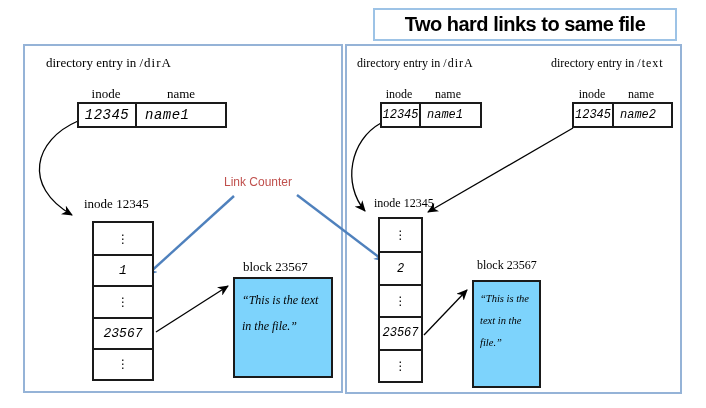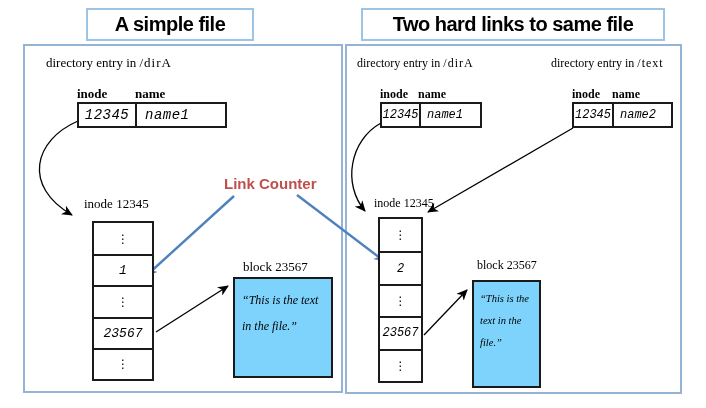--- a/index.html
+++ b/index.html
@@ -22,21 +22,21 @@
   .panel { border: 2px solid #95B3D7; background: transparent; z-index: 0; }
 
   
   .serif { font-family: "Liberation Serif", serif; color: #000; }
   .mono  { font-family: "Liberation Mono", "DejaVu Sans Mono", monospace; color: #000; font-style: italic; }
 
   .dir-label { font-size: 13px; white-space: nowrap; z-index: 2; }
   .dir-label .path { font-family: Liberation Serif, serif; letter-spacing: 1px; }
   .dir-label-sm { font-size: 12px; }
 
-  .hdr { font-size: 13px; z-index: 2; font-weight: bold; }
+  .hdr { font-size: 13px; text-align: center; z-index: 2; }
   .hdr-sm { font-size: 12px; }
 
   .entry-table {
     border: 2px solid #1a1a1a; display: flex; background: #fff; z-index: 2;
   }
   .entry-table .cell-inode {
     border-right: 2px solid #1a1a1a; display: flex;
     align-items: center; justify-content: center;
     font-size: 14px; letter-spacing: 0.5px;
   }
@@ -56,21 +56,21 @@
     font-size: 13px;
   }
   .inode-col .cell + .cell { border-top: 2px solid #1a1a1a; }
   .inode-col .cell.dots { font-size: 12px; font-family: "DejaVu Sans", sans-serif; }
   .inode-col.sm .cell { font-size: 12px; }
 
   .inode-label { font-size: 13px; white-space: nowrap; z-index: 2; }
   .inode-label-sm { font-size: 12px; }
 
   .link-counter {
-    font-weight: bold; font-size: 15px; color: #C0504D; z-index: 2;
+    font-weight: normal; font-size: 12px; color: #C0504D; z-index: 2;
     white-space: nowrap;
   }
 
   .block-label { font-size: 13px; white-space: nowrap; z-index: 2; }
   .block-label-sm { font-size: 12px; }
 
   .block-box {
     border: 2px solid #1a1a1a; background: #7dd3fc; z-index: 2;
     font-style: italic; padding: 8px 4px 0 7px;
   }
@@ -102,24 +102,21 @@
     <path d="M 381 123 C 350 140 342 184 365 211" fill="none" stroke="#000" stroke-width="1.3" marker-end="url(#ah-black)"></path>
 
     <path d="M 573 128 L 428 212" fill="none" stroke="#000" stroke-width="1.3" marker-end="url(#ah-black)"></path>
 
     <path d="M 424 335 L 467 290" fill="none" stroke="#000" stroke-width="1.3" marker-end="url(#ah-black)"></path>
 
     <path d="M 234 196 L 147 275" fill="none" stroke="#4F81BD" stroke-width="2.4" marker-end="url(#ah-blue)"></path>
     <path d="M 297 195 L 384 261" fill="none" stroke="#4F81BD" stroke-width="2.4" marker-end="url(#ah-blue)"></path>
   </svg>
 
-  <div class="abs title-box" style="left:86px; top:8px; width:168px; height:33px;">
-    <span>A simple file</span>
-  </div>
-  <div class="abs title-box" style="left:361px; top:8px; width:304px; height:33px;">
+  <div class="abs title-box" style="left:373px; top:8px; width:304px; height:33px;">
     <span>Two hard links to same file</span>
   </div>
 
   <div class="abs panel" style="left:23px; top:44px; width:320px; height:349px;"></div>
   <div class="abs panel" style="left:345px; top:44px; width:337px; height:350px;"></div>
 
   <div class="abs serif dir-label" style="left:46px; top:55px;">
     <span>directory entry in</span>
     <span class="path">/dirA</span>
   </div>

